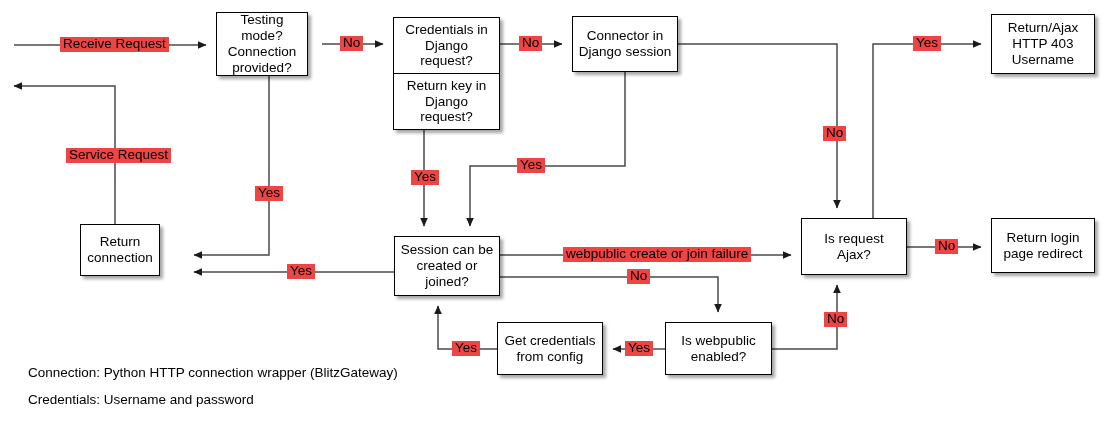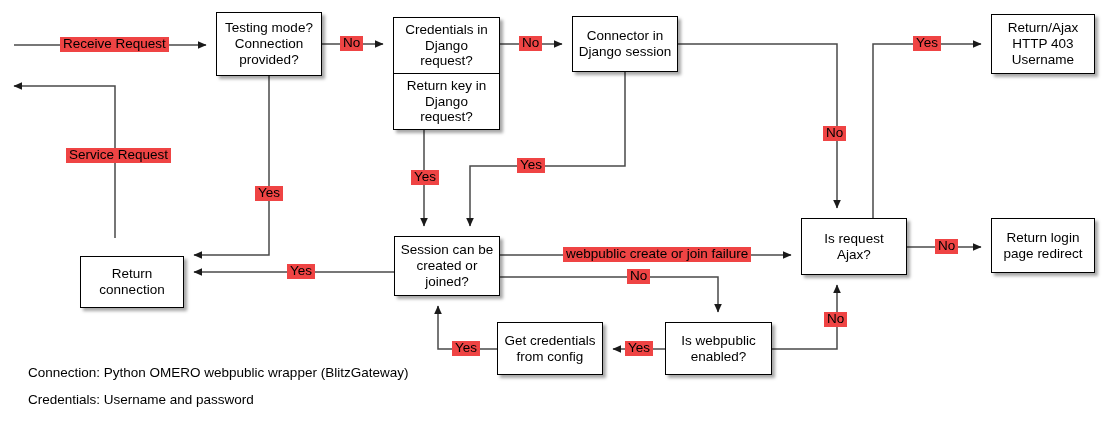--- a/index.html
+++ b/index.html
@@ -59,21 +59,21 @@
       <path d="M665,349 L613,349" marker-end="url(#ah)"></path>
 
       <path d="M497,349 L438,349 L438,306" marker-end="url(#ah)"></path>
 
       <path d="M772,349 L837,349 L837,285" marker-end="url(#ah)"></path>
 
       <path d="M907,247 L981,247" marker-end="url(#ah)"></path>
     </g>
   </svg>
 
-  <div class="node" style="left:216px;top:12px;width:106px;height:64px;">
+  <div class="node" style="left:216px;top:12px;width:92px;height:64px;">
     <div class="cell">
       <span>
         <span>Testing mode?</span><br>
         <span>Connection</span><br>
         <span>provided?</span>
       </span>
     </div>
   </div>
 
   <div class="node" style="left:393px;top:17px;width:107px;height:113px;">
@@ -103,21 +103,21 @@
   <div class="node" style="left:991px;top:14px;width:104px;height:60px;">
     <div class="cell">
       <span>
         <span>Return/Ajax</span><br>
         <span>HTTP 403</span><br>
         <span>Username</span>
       </span>
     </div>
   </div>
 
-  <div class="node" style="left:80px;top:256px;width:104px;height:52px;justify-content:center;">
+  <div class="node" style="left:80px;top:224px;width:80px;height:52px;justify-content:center;">
     <div class="cell">
       <span>
         <span>Return</span><br>
         <span>connection</span>
       </span>
     </div>
   </div>
 
   <div class="node" style="left:394px;top:236px;width:106px;height:60px;">
     <div class="cell">
@@ -172,16 +172,16 @@
   <span class="edge-label" style="left:255px;top:186px;">Yes</span>
   <span class="edge-label" style="left:66px;top:148px;">Service Request</span>
   <span class="edge-label" style="left:563px;top:247px;">webpublic create or join failure</span>
   <span class="edge-label" style="left:287px;top:264px;">Yes</span>
   <span class="edge-label" style="left:627px;top:269px;">No</span>
   <span class="edge-label" style="left:935px;top:239px;">No</span>
   <span class="edge-label" style="left:824px;top:312px;">No</span>
   <span class="edge-label" style="left:452px;top:341px;">Yes</span>
   <span class="edge-label" style="left:625px;top:341px;">Yes</span>
 
-  <span class="legend" style="left:28px;top:366px;">Connection: Python OMERO webpublic wrapper (BlitzGateway)</span>
+  <span class="legend" style="left:28px;top:366px;">Connection: Python HTTP connection wrapper (BlitzGateway)</span>
   <span class="legend" style="left:28px;top:393px;">Credentials: Username and password</span>
 
 </div>
 
 </body></html>

